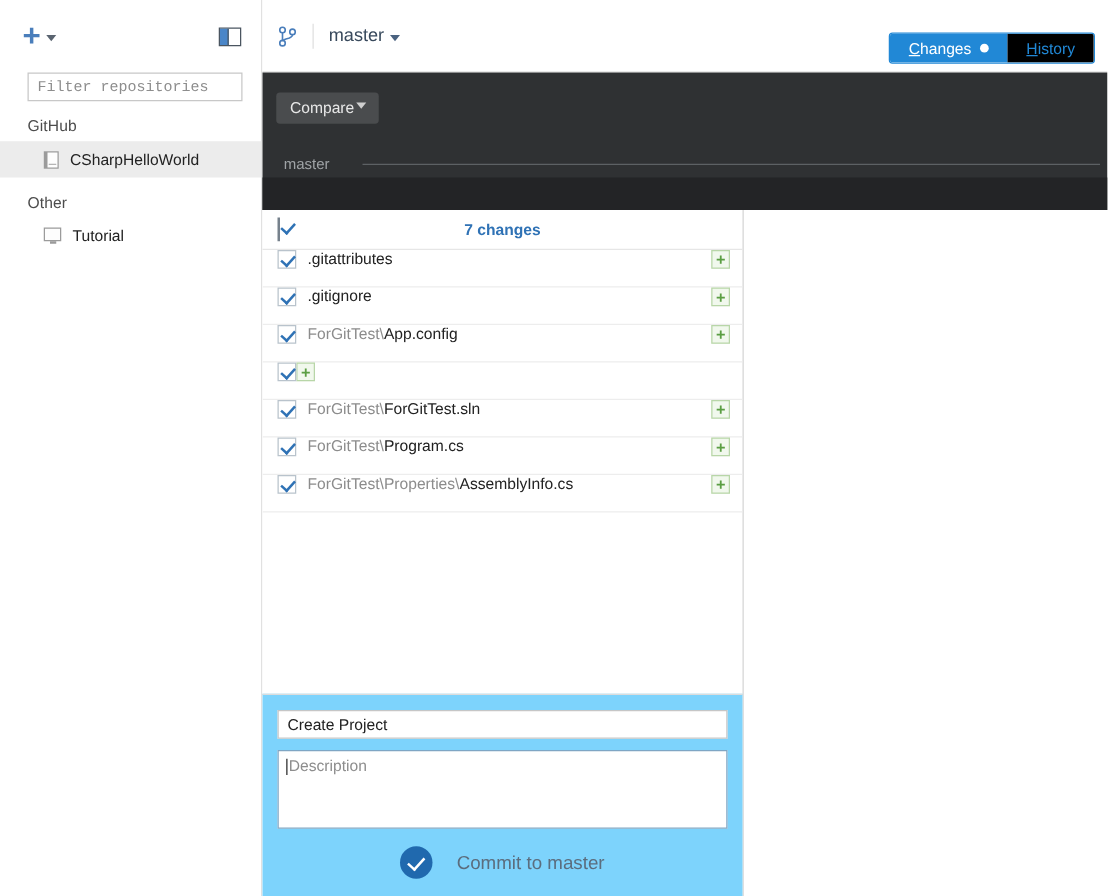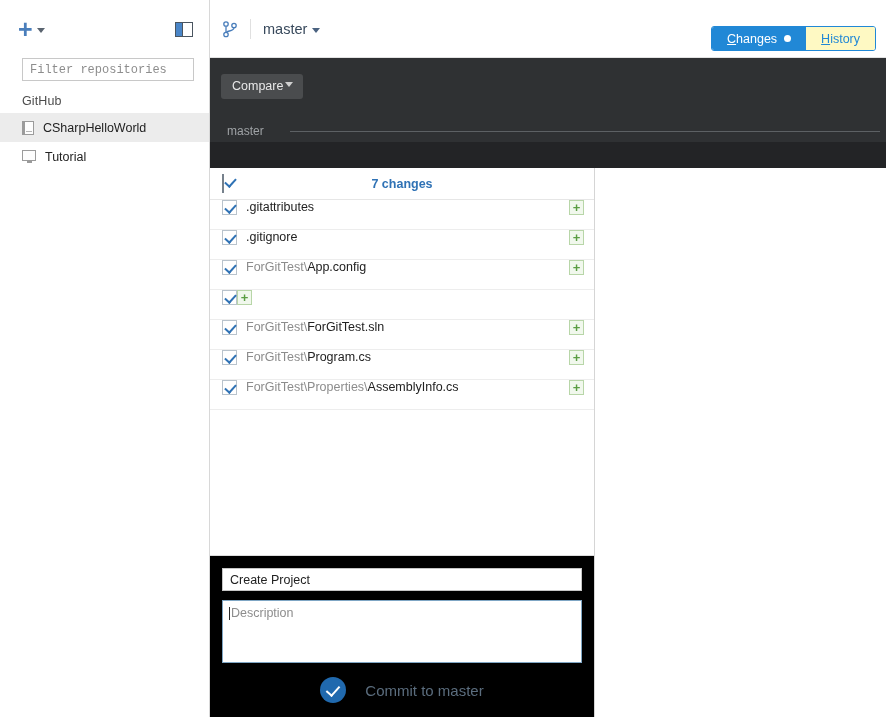--- a/index.html
+++ b/index.html
@@ -87,21 +87,21 @@
   .group-label {
     font-size: 12.5px;
     color: #4c4c4c;
     padding: 13px 0 5px 22px;
     letter-spacing: 0.1px;
   }
   .repo-row {
     height: 29px;
     display: flex;
     align-items: center;
-    padding-left: 22px;
+    padding-left: 35px;
     gap: 9px;
     cursor: pointer;
     font-size: 12.5px;
     color: #222222;
   }
   .repo-row.selected { background: #ececec; }
 
   .icon-repo {
     width: 12px; height: 14px;
     border: 1px solid #9b9b9b;
@@ -192,21 +192,21 @@
     height: 25px;
   }
   .tab {
     padding: 0 15px;
     height: 23px;
     display: flex;
     align-items: center;
     gap: 7px;
     font-size: 12.5px;
     cursor: pointer;
-    background: #fef9c3;
+    background: #000000;
     color: #2188d6;
   }
   .tab.active { background: #2188d6; color: #ffffff; }
   .tab .acc { text-decoration: underline; }
   .tab-dot {
     width: 7px; height: 7px;
     border-radius: 50%;
     background: #ffffff;
     display: block;
   }
@@ -347,21 +347,21 @@
     border: solid #2f72b5;
     border-width: 0 2px 2px 0;
     transform: rotate(42deg);
   }
 
   
   .commit-area {
     flex: 0 0 auto;
     border-top: 1px solid #dcdcdc;
     padding: 12px 12px 16px 12px;
-    background: #000000;
+    background: #7dd3fc;
     height: 162px;
   }
   .summary-input {
     width: 100%;
     height: 23px;
     border: 1px solid #c6c6c6;
     font-family: "Liberation Sans", sans-serif;
     font-size: 12.5px;
     color: #222;
     padding: 0 7px;
@@ -446,20 +446,21 @@
       <input class="filter-input" type="text" placeholder="Filter repositories" style="">
     </div>
 
     <div class="group-label">GitHub</div>
 
     <div class="repo-row selected">
       <span class="icon-repo"></span>
       <span>CSharpHelloWorld</span>
     </div>
 
+    <div class="group-label">Other</div>
 
     <div class="repo-row">
       <span class="icon-monitor"></span>
       <span>Tutorial</span>
     </div>
 
   </div>
 
   <div id="content">
 

